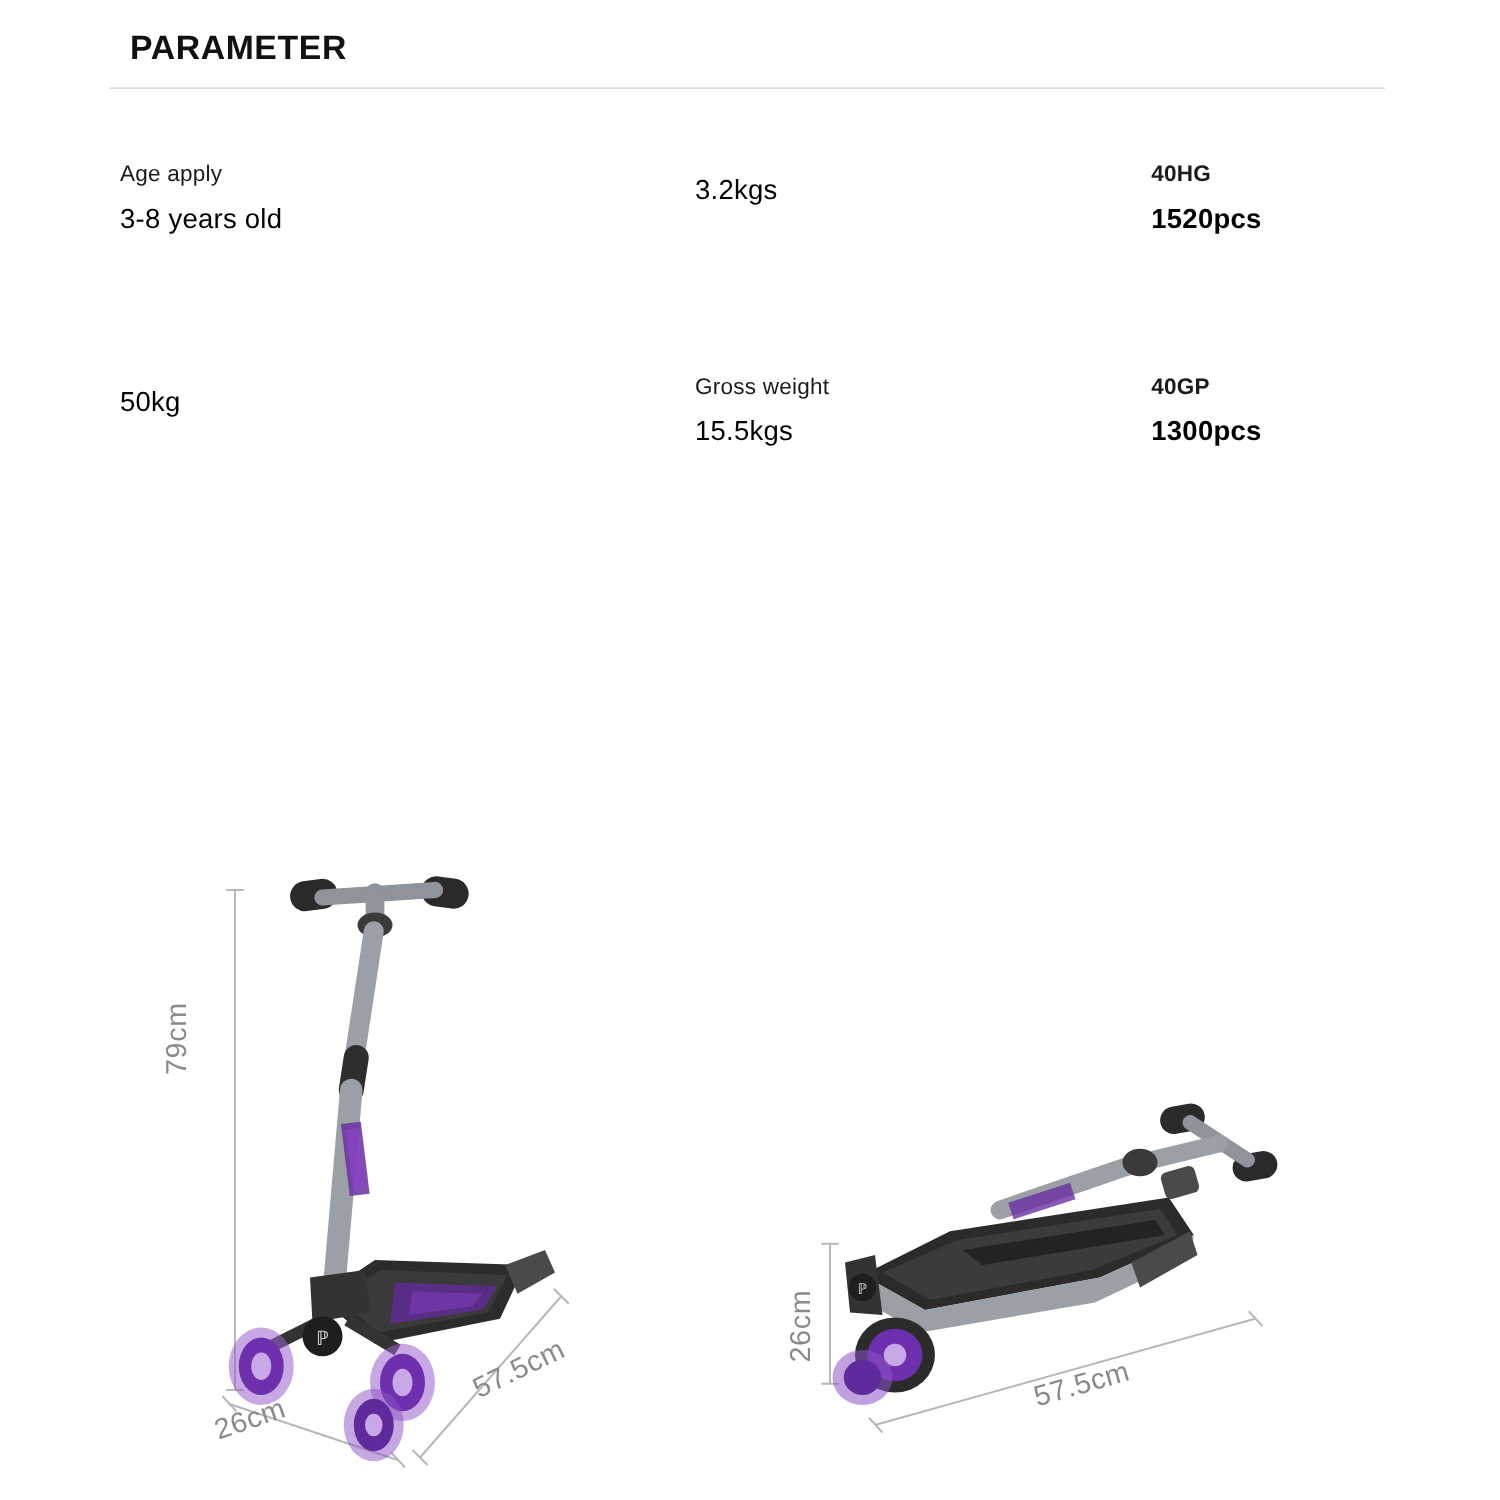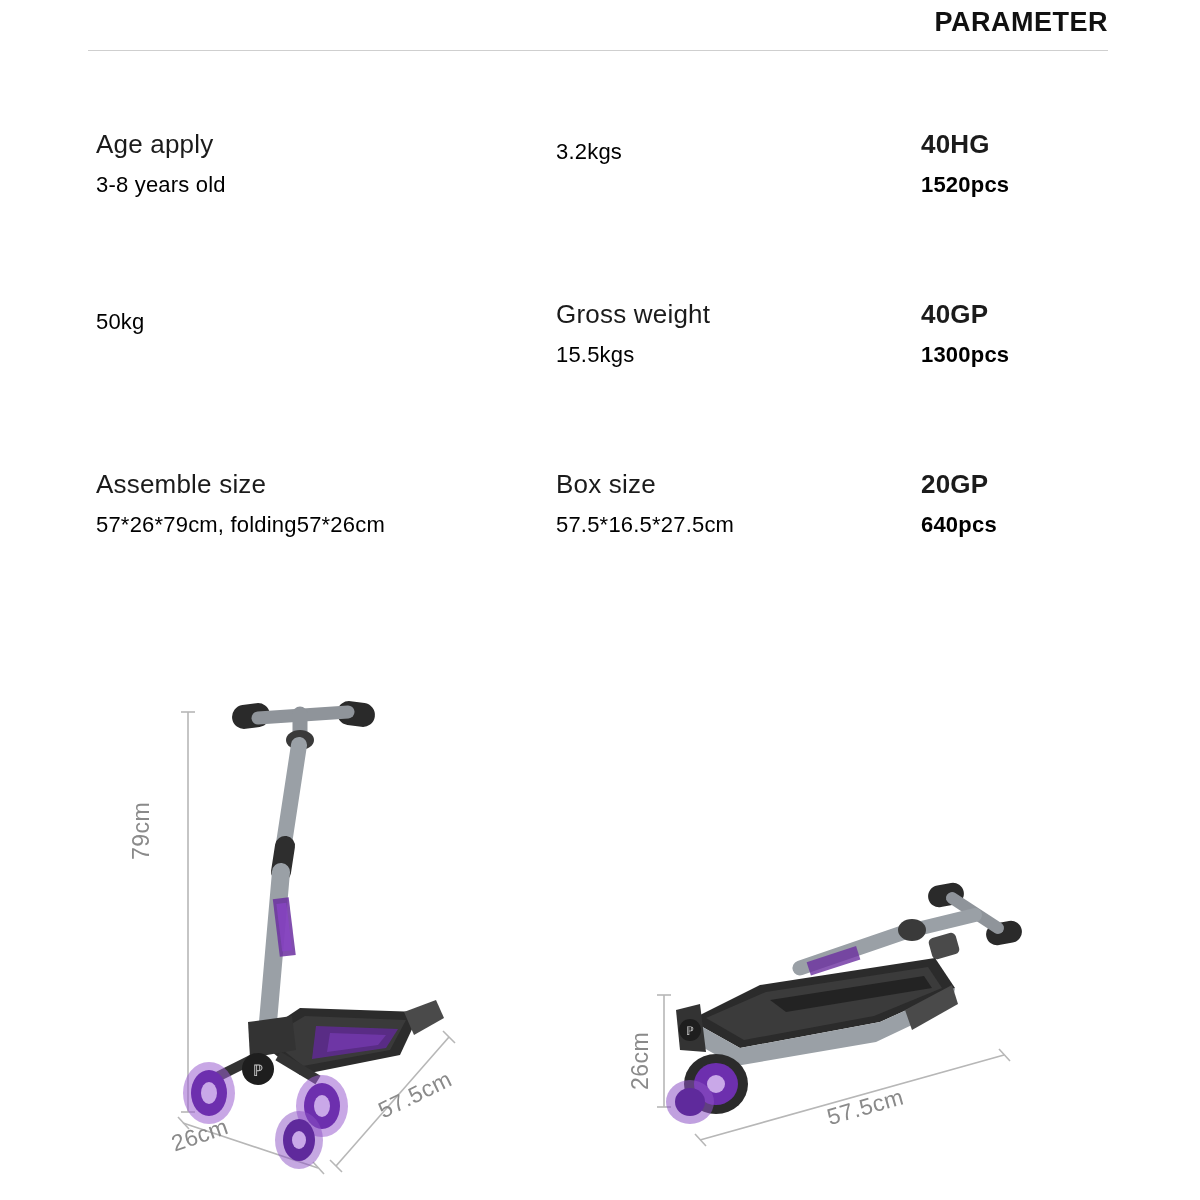--- a/index.html
+++ b/index.html
@@ -26,23 +26,22 @@
     position: absolute;
     left: 88px;
     top: 6px;
     width: 1020px;
   }
   .header-title {
     font-size: 27px;
     font-weight: bold;
     letter-spacing: 0.5px;
     color: #111111;
-    margin: 0;
+    margin: 16px;
     line-height: 1.2;
-    text-align: right;
   }
   .header-rule {
     margin-top: 12px;
     height: 1px;
     background: #cfcfcf;
     width: 100%;
   }
 
   
   .spec-grid {
@@ -56,21 +55,21 @@
     height: 170px;
   }
   .spec-cell {
     box-sizing: border-box;
   }
   .col-1 { width: 460px; }
   .col-2 { width: 365px; }
   .col-3 { width: 185px; font-weight: bold; }
 
   .spec-label {
-    font-size: 26px;
+    font-size: 18px;
     color: #1b1b1b;
     line-height: 1.25;
     letter-spacing: 0.2px;
   }
   .spec-value {
     font-size: 22px;
     color: #000000;
     line-height: 1.35;
     margin-top: 9px;
     letter-spacing: 0.2px;
@@ -156,34 +155,20 @@
       <div class="spec-cell col-2">
         <div class="spec-label">Gross weight</div>
         <div class="spec-value">15.5kgs</div>
       </div>
       <div class="spec-cell col-3">
         <div class="spec-label">40GP</div>
         <div class="spec-value">1300pcs</div>
       </div>
     </div>
 
-    <div class="spec-row">
-      <div class="spec-cell col-1">
-        <div class="spec-label">Assemble size</div>
-        <div class="spec-value">57*26*79cm, folding57*26cm</div>
-      </div>
-      <div class="spec-cell col-2">
-        <div class="spec-label">Box size</div>
-        <div class="spec-value">57.5*16.5*27.5cm</div>
-      </div>
-      <div class="spec-cell col-3">
-        <div class="spec-label">20GP</div>
-        <div class="spec-value">640pcs</div>
-      </div>
-    </div>
 
   </div>
 
   <svg class="art" viewBox="0 0 1200 1200">
 
     <g stroke="#b7b7b7" stroke-width="1.6" fill="none">
 
       <path d="M188 712 L188 1112"></path>
       <path d="M181 712 L195 712"></path>
       <path d="M181 1112 L195 1112"></path>

